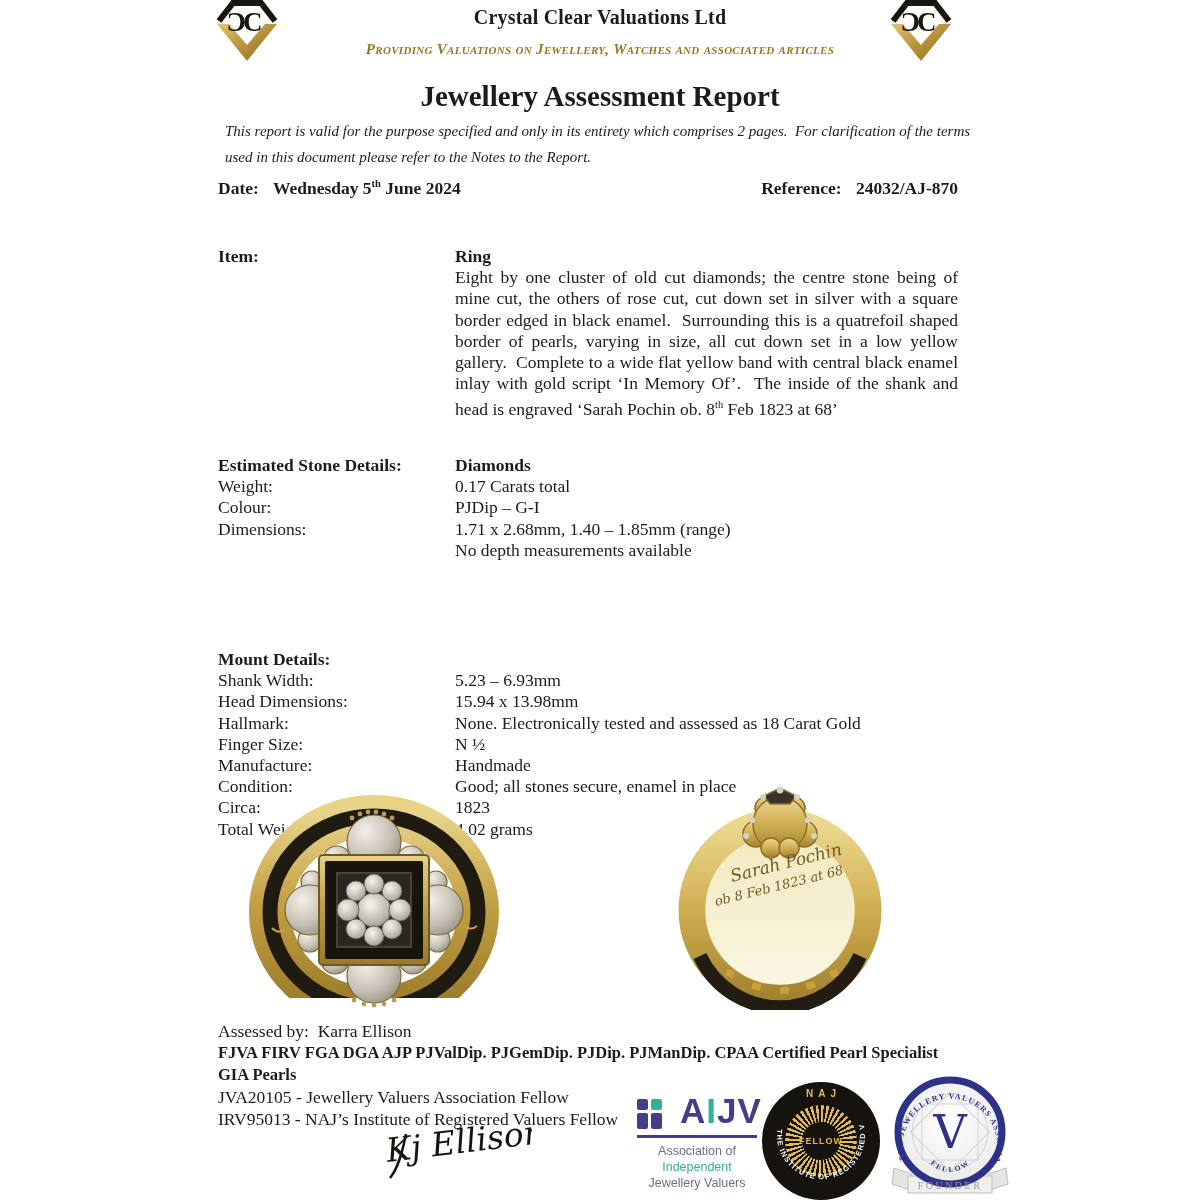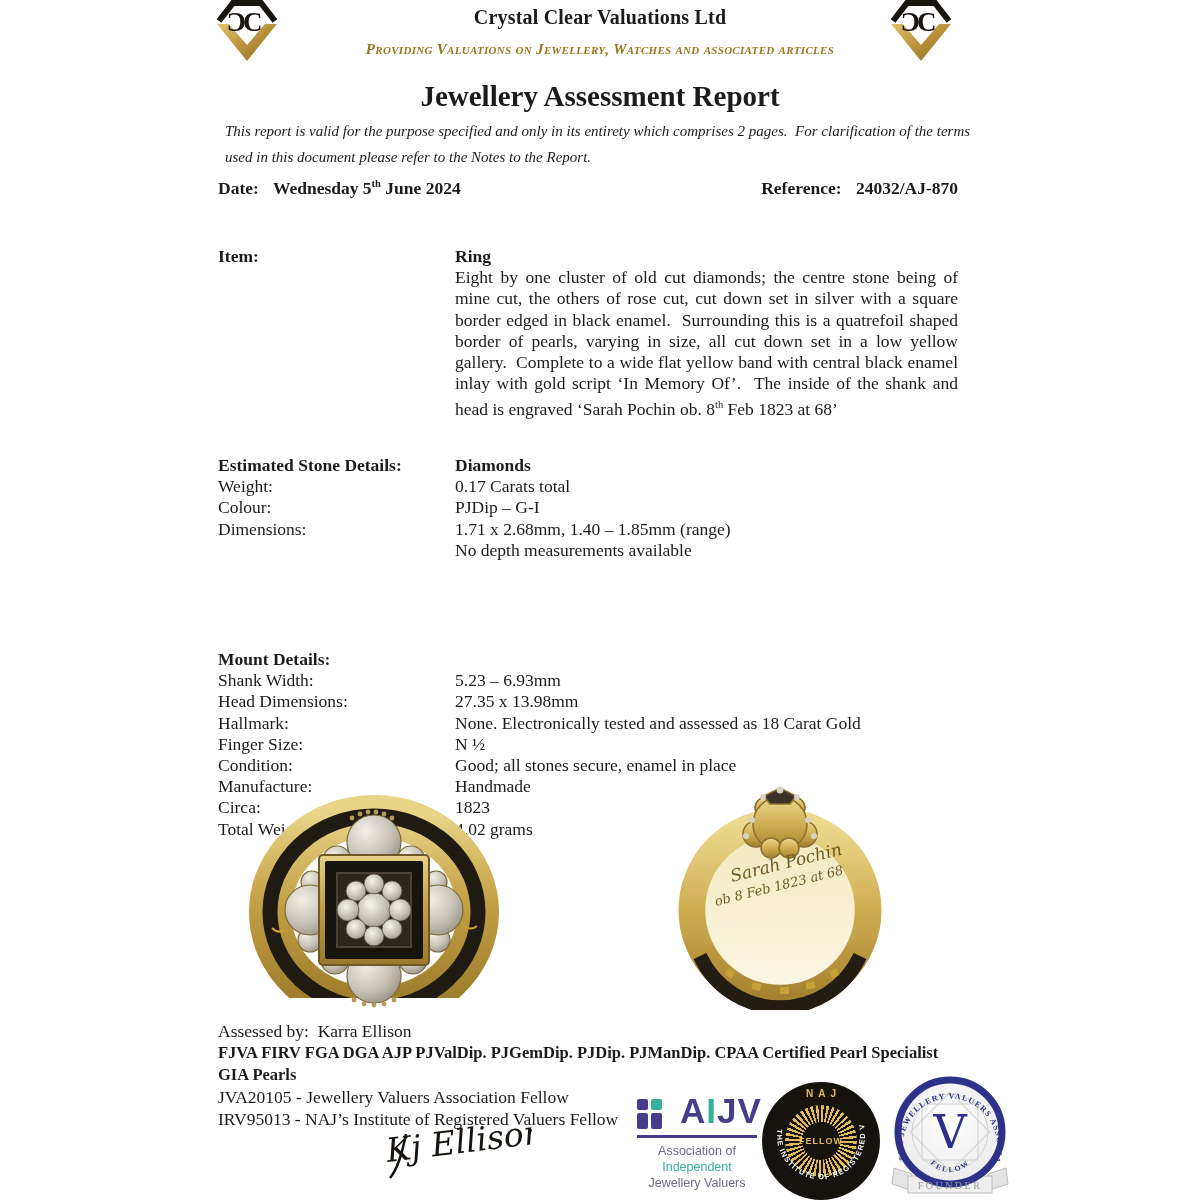--- a/index.html
+++ b/index.html
@@ -149,37 +149,37 @@
     <div class="grid-row">
       <div class="lbl bold">Mount Details:</div>
         <div class="val"></div>
     </div>
     <div class="grid-row">
       <div class="lbl">Shank Width:</div>
       <div class="val">5.23 – 6.93mm</div>
     </div>
     <div class="grid-row">
       <div class="lbl">Head Dimensions:</div>
-      <div class="val">27.35 x 13.98mm</div>
+      <div class="val">15.94 x 13.98mm</div>
     </div>
     <div class="grid-row">
       <div class="lbl">Hallmark:</div>
       <div class="val">None.  Electronically tested and assessed as 18 Carat Gold</div>
     </div>
     <div class="grid-row">
       <div class="lbl">Finger Size:</div>
       <div class="val">N ½</div>
     </div>
     <div class="grid-row">
+      <div class="lbl">Manufacture:</div>
+      <div class="val">Handmade</div>
+    </div>
+    <div class="grid-row">
       <div class="lbl">Condition:</div>
       <div class="val">Good; all stones secure, enamel in place</div>
-    </div>
-    <div class="grid-row">
-      <div class="lbl">Manufacture:</div>
-      <div class="val">Handmade</div>
     </div>
     <div class="grid-row">
       <div class="lbl">Circa:</div>
       <div class="val">1823</div>
     </div>
     <div class="grid-row">
       <div class="lbl">Total Weight:</div>
       <div class="val">4.02 grams</div>
     </div>
   </div>

